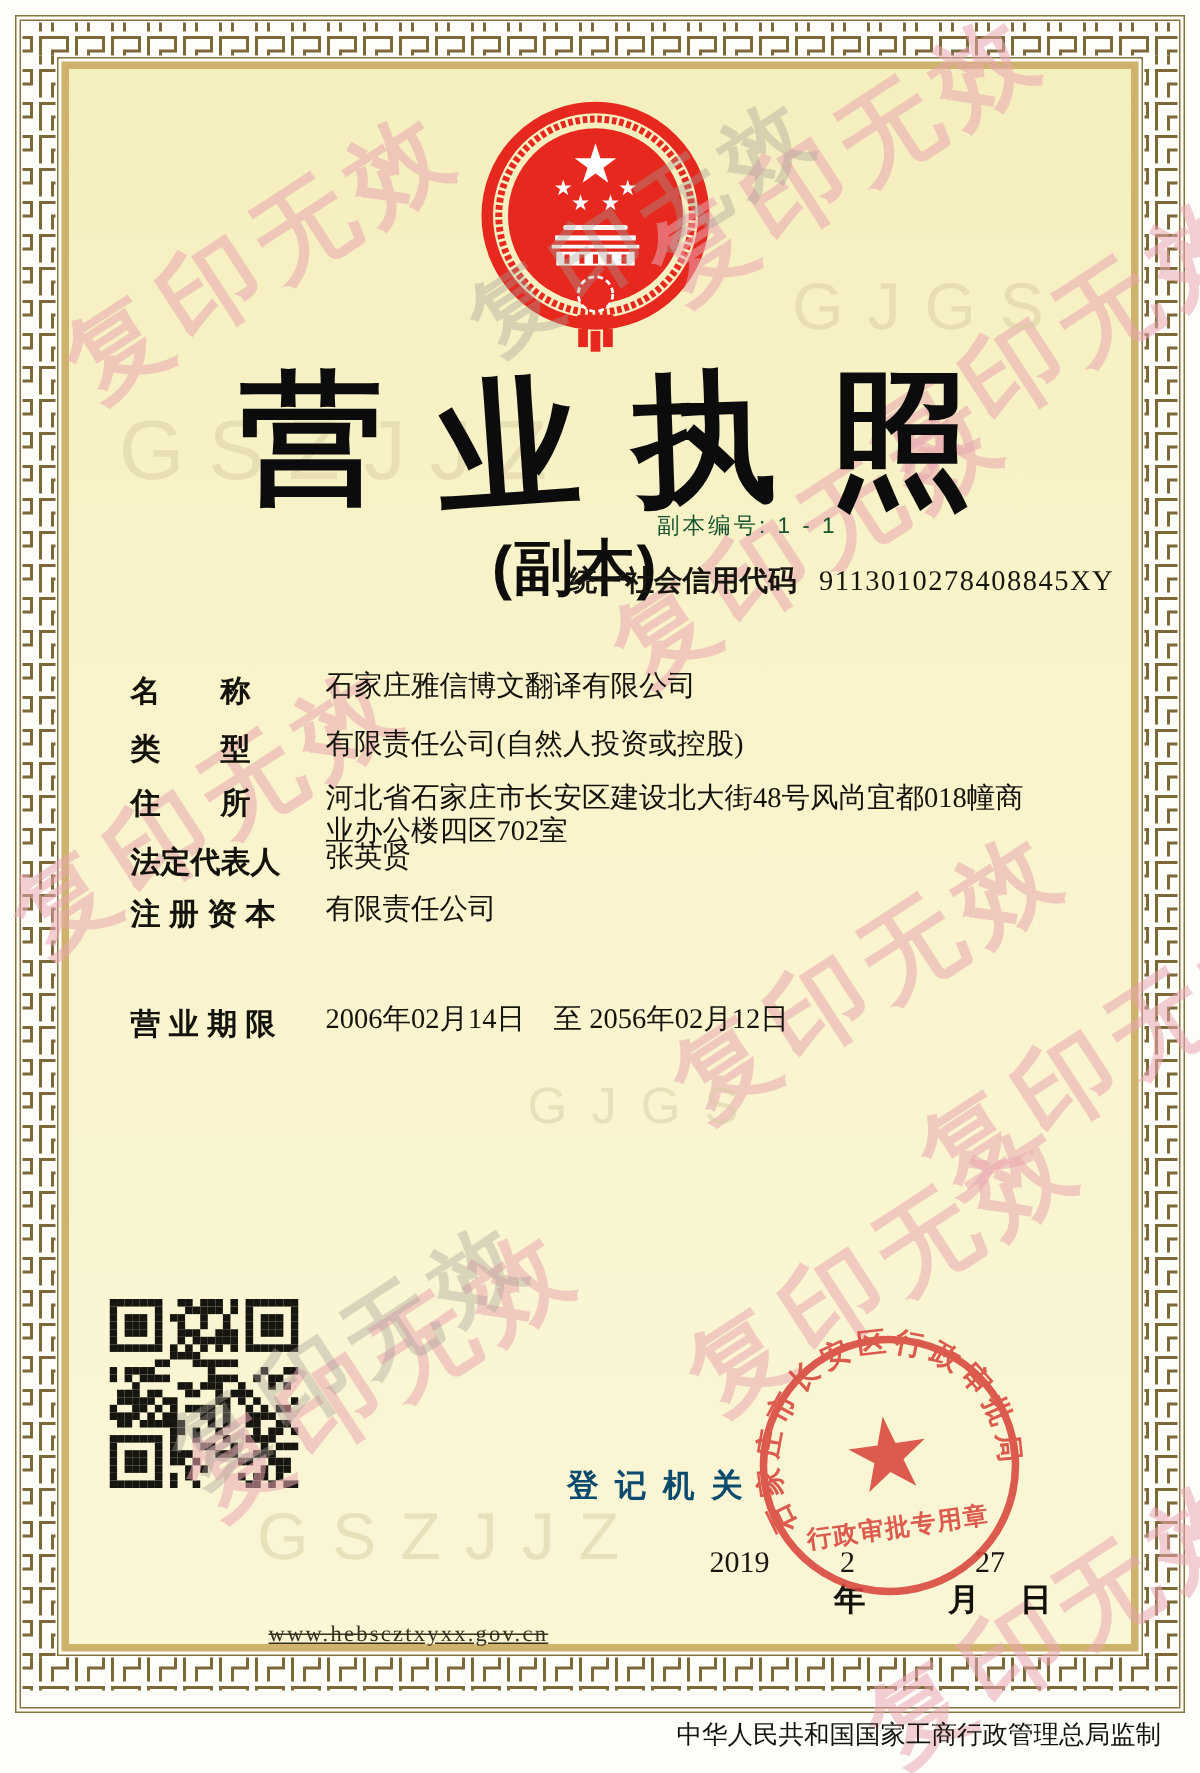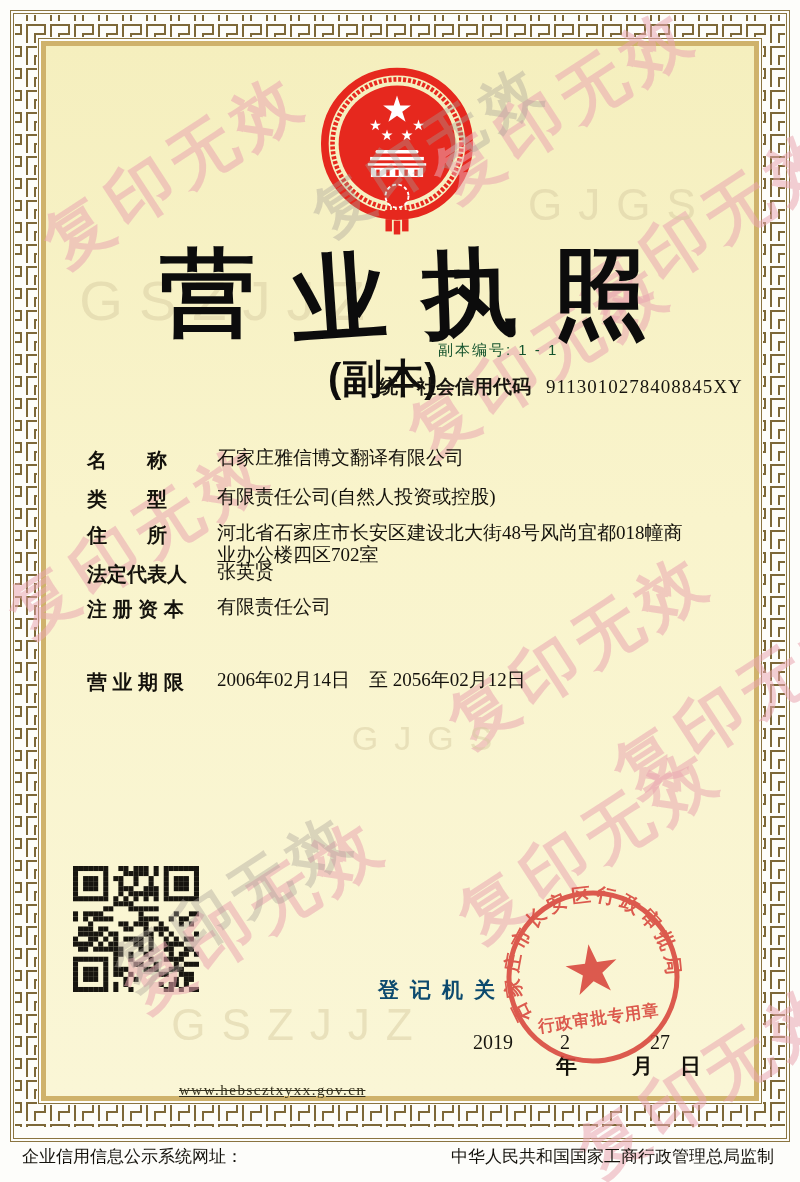--- a/index.html
+++ b/index.html
@@ -471,16 +471,15 @@
       <polygon points="0,-1 0.2245,-0.309 0.951,-0.309 0.3633,0.118 0.5878,0.809 0,0.382 -0.5878,0.809 -0.3633,0.118 -0.951,-0.309 -0.2245,-0.309" transform="translate(103,97) scale(27)" fill="#d8453c"></polygon>
       <path id="sealArc" d="M 44.7,146.6 A 74,74 0 1 1 161.3,146.6" fill="none"></path>
       <text font-size="19" font-weight="bold" fill="#d8453c" letter-spacing="4.5" font-family="Liberation Sans, DejaVu Sans, sans-serif">
         <textPath href="#sealArc" startOffset="14">石家庄市长安区行政审批局</textPath>
       </text>
       <text x="103" y="150" text-anchor="middle" font-size="16.5" font-weight="bold" fill="#d8453c" letter-spacing="1" font-family="Liberation Sans, DejaVu Sans, sans-serif">行政审批专用章</text>
     </g>
   </svg>
 
   <div class="url">www.hebscztxyxx.gov.cn</div>
-  <div class="footer-left">企业信用信息公示系统网址：</div>
   <div class="footer-right">中华人民共和国国家工商行政管理总局监制</div>
 
 </div>
 
 </body></html>

